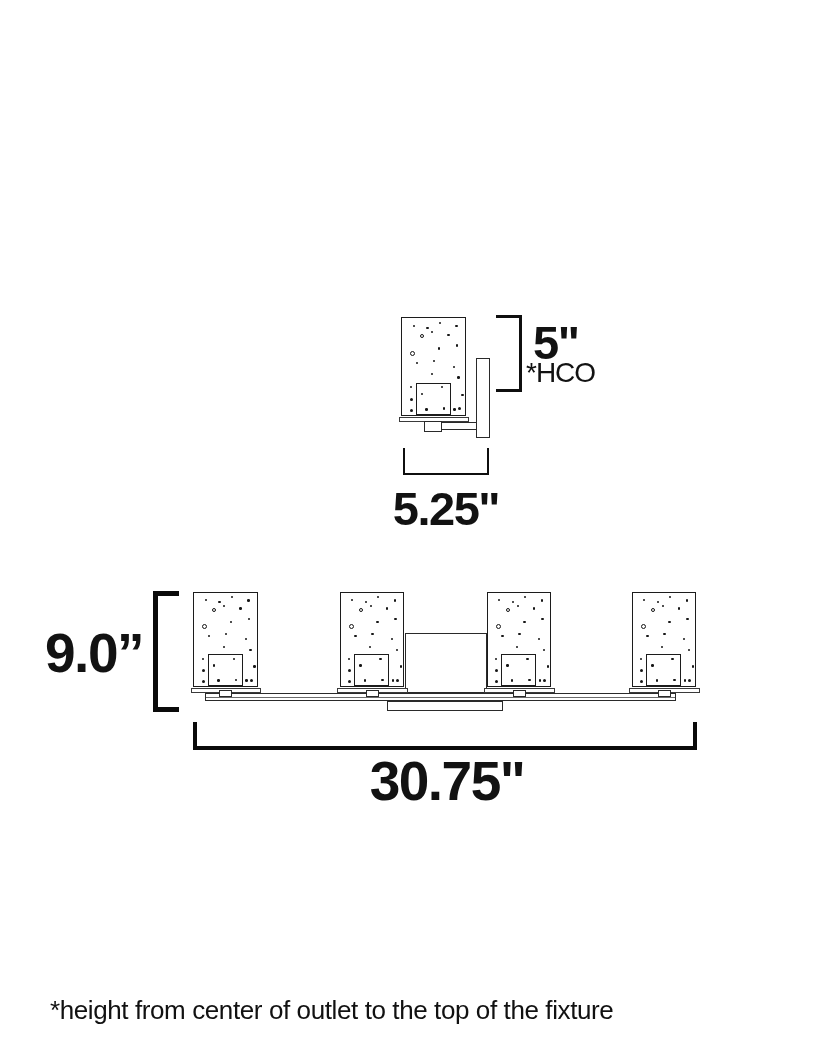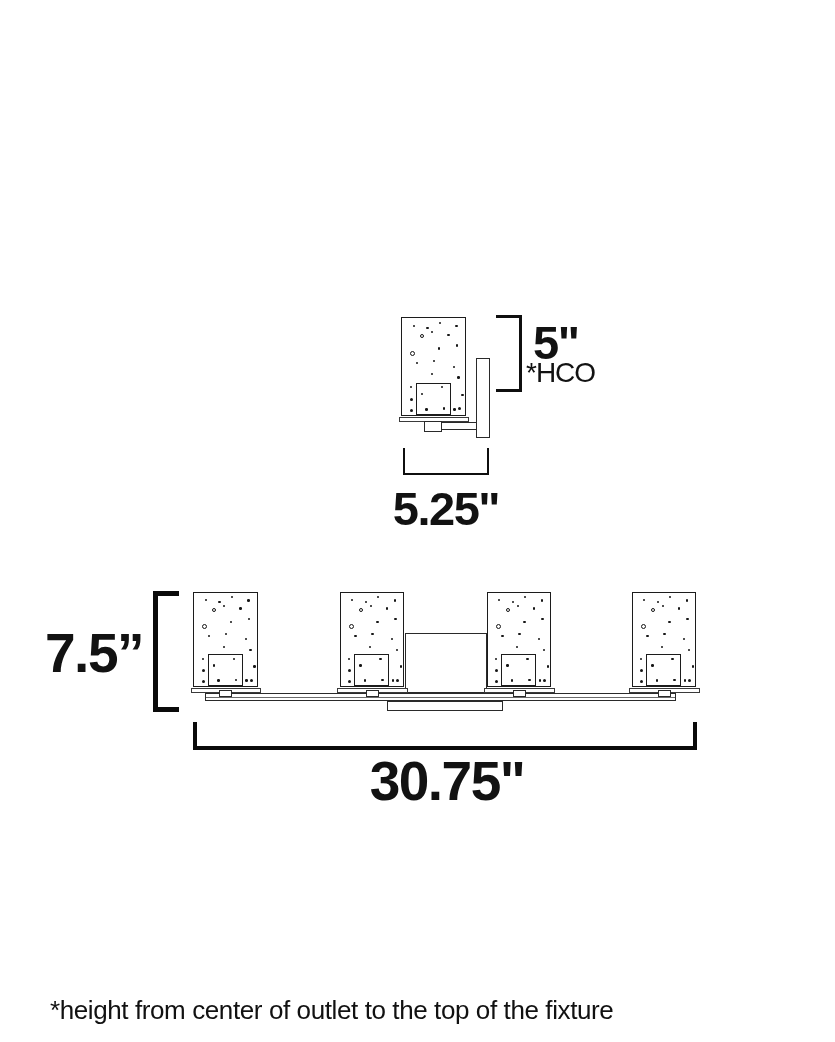--- a/index.html
+++ b/index.html
@@ -221,20 +221,20 @@
           <span class="speck dot" style="left: 12%; top: 94%; width: 3px; height: 3px;"></span>
           <span class="speck dot" style="left: 89%; top: 92%; width: 3px; height: 3px;"></span>
           <span class="speck dot" style="left: 65%; top: 92%; width: 2.5px; height: 2.5px;"></span>
           <div class="socket-box"></div>
         </div>
         <div class="base-plate" style="left: 629px; top: 688px; width: 70.5px; height: 4.5px;"></div>
         <div class="connector" style="left: 657.75px; top: 690px; width: 13px; height: 7px;"></div>
       </div>
 
     <div class="bracket" id="leftHeightBracket"></div>
-    <div class="dim-label" id="label75">7.5”</div>
+    <div class="dim-label" id="label75">9.0”</div>
 
     <div class="bracket" id="bottomWidthBracket"></div>
     <div class="dim-label" id="label3075">30.75"</div>
   </div>
 
   <div id="footnote">*height from center of outlet to the top of the fixture</div>
 </div>
 
 </body></html>

